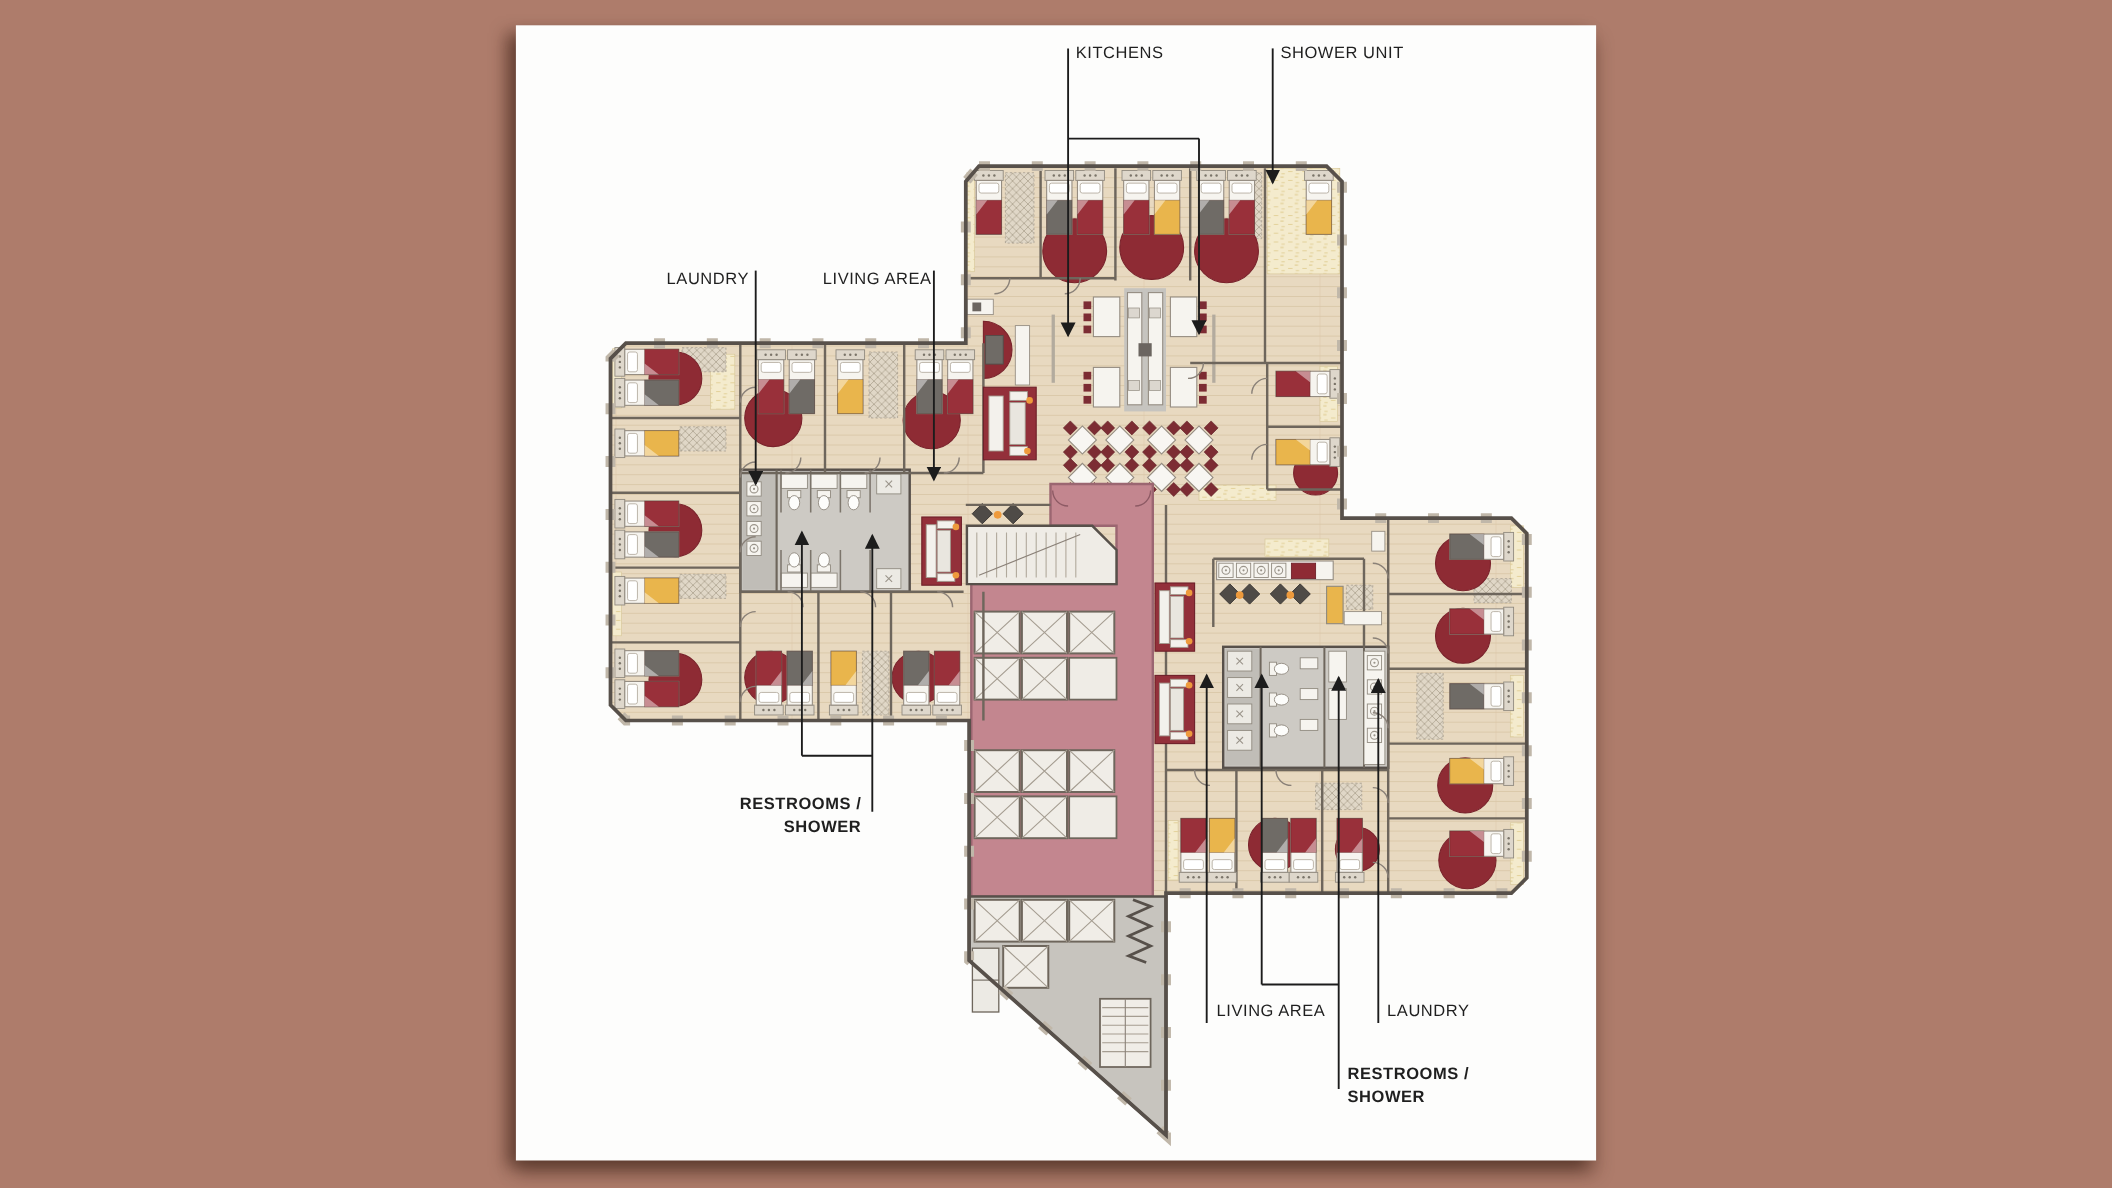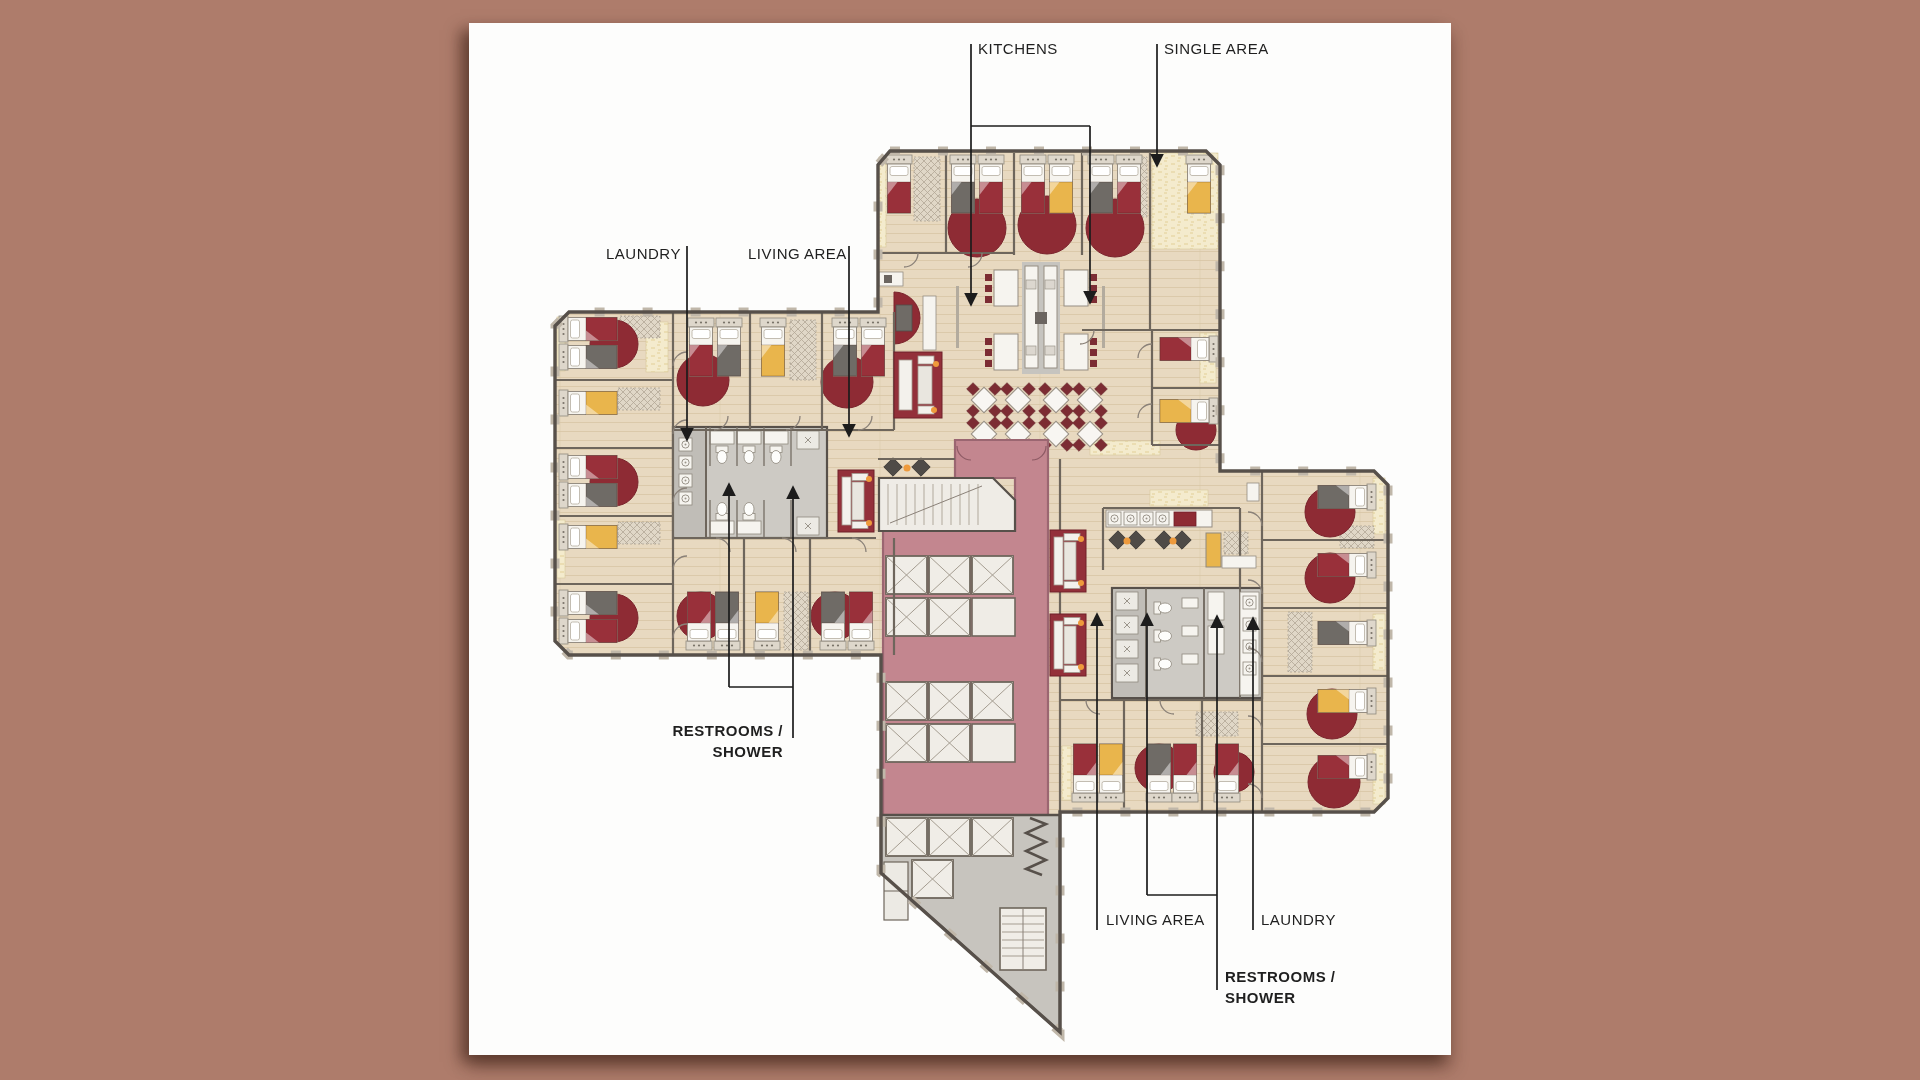--- a/index.html
+++ b/index.html
@@ -421,21 +421,21 @@
       <path d="M729,687 H793"></path>
       <path d="M1097,930 V614" marker-end="url(#arr)"></path>
       <path d="M1147,895 V614" marker-end="url(#arr)"></path>
       <path d="M1217,990 V616" marker-end="url(#arr)"></path>
       <path d="M1147,895 H1217"></path>
       <path d="M1253,930 V618" marker-end="url(#arr)"></path>
     </g>
   </svg>
 
   <div class="lbl" style="left:978px;top:41px">KITCHENS</div>
-  <div class="lbl" style="left:1164px;top:41px">SINGLE AREA</div>
+  <div class="lbl" style="left:1164px;top:41px">SHOWER UNIT</div>
   <div class="lbl" style="left:606px;top:246px">LAUNDRY</div>
   <div class="lbl" style="left:748px;top:246px">LIVING AREA</div>
   <div class="lbl two right" style="left:603px;top:720px;width:180px">
     <span>RESTROOMS /</span><br>
     <span>SHOWER</span>
   </div>
   <div class="lbl" style="left:1106px;top:912px">LIVING AREA</div>
   <div class="lbl" style="left:1261px;top:912px">LAUNDRY</div>
   <div class="lbl two" style="left:1225px;top:966px">
     <span>RESTROOMS /</span><br>

